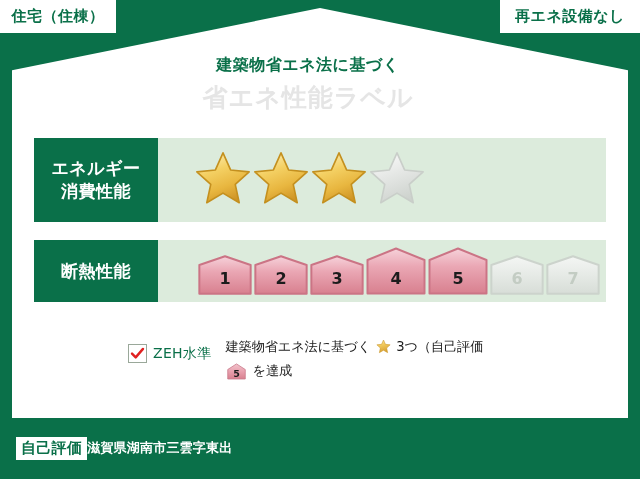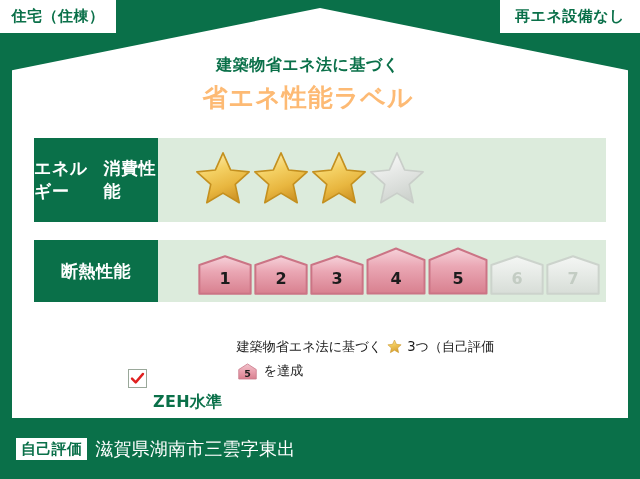--- a/index.html
+++ b/index.html
@@ -61,21 +61,21 @@
     z-index: 5;
   }
   #title-sub {
     color: #0a7049;
     font-size: 16px;
     font-weight: bold;
     letter-spacing: 0.5px;
     margin-bottom: 5px;
   }
   #title-main {
-    color: #fdba74;
+    color: #e5e5e5;
     font-size: 25px;
     font-weight: bold;
     letter-spacing: 1px;
   }
 
   
   .perf-row {
     position: absolute;
     left: 34px;
     width: 572px;
@@ -88,21 +88,21 @@
   #row-insul  { top: 240px; height: 62px; }
 
   .perf-label {
     background: #0a7049;
     color: #ffffff;
     font-weight: bold;
     font-size: 17px;
     width: 124px;
     flex: 0 0 124px;
     display: flex;
-    flex-direction: row;
+    flex-direction: column;
     align-items: center;
     justify-content: center;
     line-height: 1.35;
     letter-spacing: 0.5px;
   }
   .perf-value {
     flex: 1 1 auto;
     display: flex;
     align-items: center;
     padding-left: 36px;
@@ -154,25 +154,24 @@
     height: 19px;
     border: 1.5px solid #9aa89a;
     background: #ffffff;
     display: flex;
     align-items: center;
     justify-content: center;
     box-sizing: border-box;
   }
   #zeh-name {
     color: #0a7049;
-    font-weight: bold;
-    font-size: 16px;
+    font-weight: normal;
+    font-size: 14px;
     letter-spacing: 0.3px;
     white-space: nowrap;
-    margin-top: 48px;
   }
   #zeh-desc {
     margin-left: 14px;
     color: #1c1c1c;
     font-size: 13.2px;
     line-height: 1.62;
     letter-spacing: -0.1px;
   }
   .inline-star { vertical-align: -3px; margin: 0 1px; }
   .inline-house { vertical-align: -5px; margin: 0 2px; }
@@ -185,35 +184,36 @@
     width: 640px;
     height: 56px;
     z-index: 5;
   }
   #footer-left {
     position: absolute;
     left: 16px;
     top: 14px;
     display: flex;
     align-items: center;
-    gap: 8px;
+    gap: 0;
   }
   #self-eval-badge {
     background: #ffffff;
     color: #0a7049;
     font-weight: bold;
     font-size: 15px;
     padding: 2px 5px;
     line-height: 1.25;
     letter-spacing: 0.3px;
   }
   #footer-address {
     color: #ffffff;
-    font-size: 18px;
+    font-size: 13px;
     letter-spacing: 0.2px;
+    font-weight: bold;
   }
   #footer-right {
     position: absolute;
     right: 16px;
     top: 10px;
     text-align: right;
     color: #ffffff;
   }
   #eval-date { font-size: 13.5px; letter-spacing: 0.2px; }
   #eval-id {

